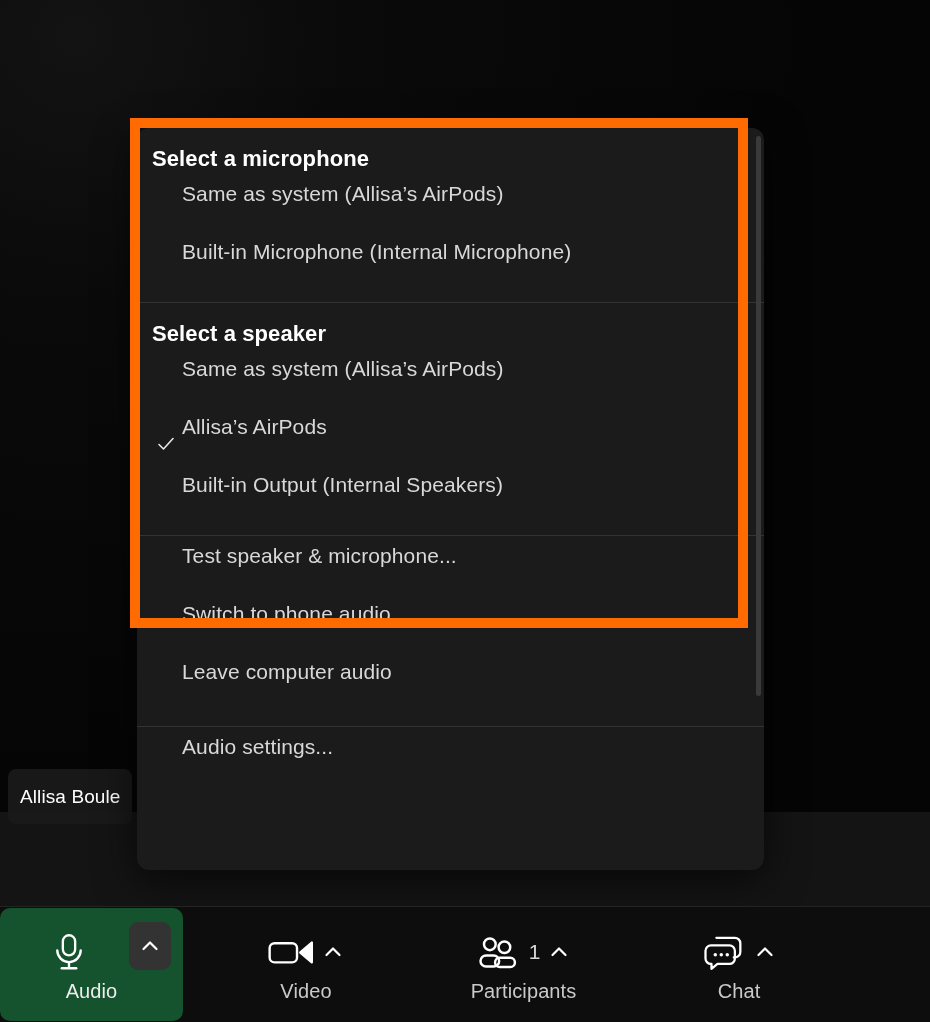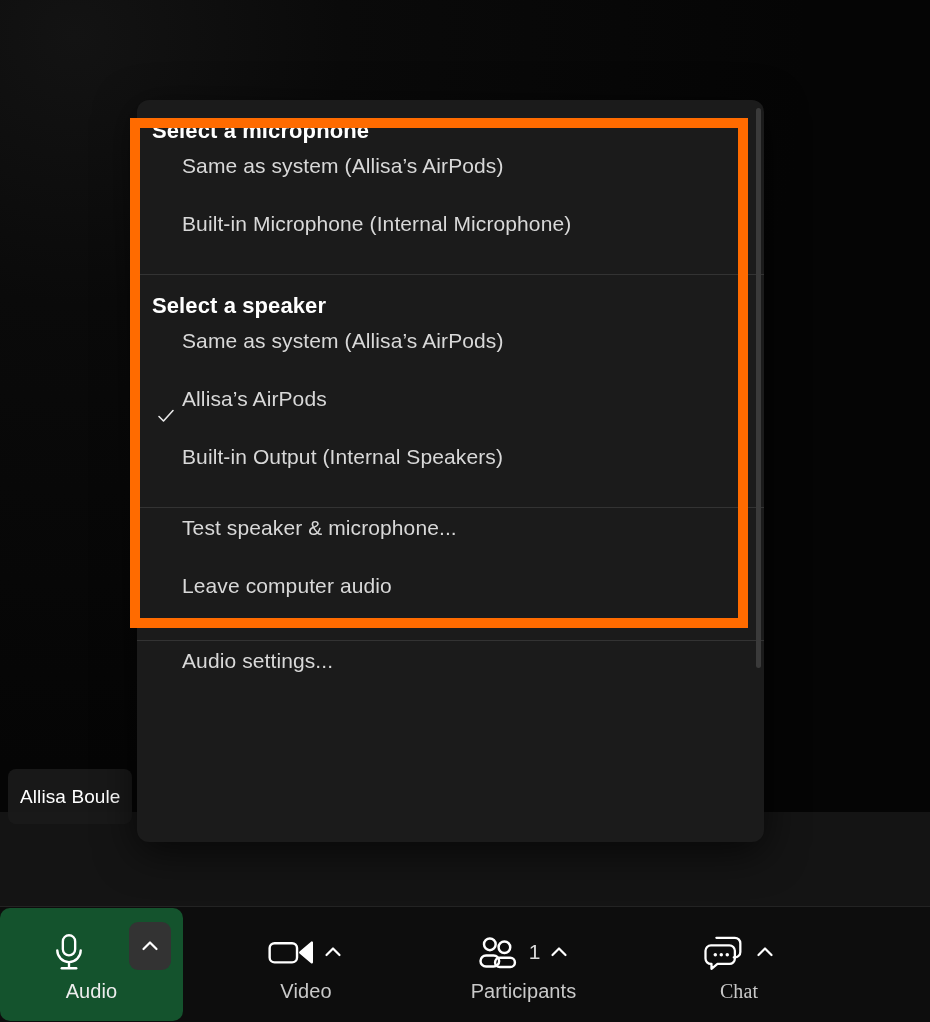--- a/index.html
+++ b/index.html
@@ -74,21 +74,21 @@
     white-space: nowrap;
     overflow: hidden;
     max-width: 130px;
     z-index: 2;
   }
 
   
   .menu {
     position: absolute;
     left: 137px;
-    top: 100px;
+    top: 128px;
     width: 627px;
     height: 742px;
     background: #1b1b1b;
     border-radius: 12px;
     box-shadow: 0 10px 40px rgba(0,0,0,0.65);
     z-index: 5;
     overflow: hidden;
   }
   .menu-section {
     padding: 0;
@@ -223,21 +223,21 @@
     border-radius: 9px;
     background: #333333;
     display: flex;
     align-items: center;
     justify-content: center;
   }
   .tb-audio .tb-icon-row { padding-right: 46px; }
 
   .tb-video { width: 150px; margin-left: 48px; }
   .tb-participants { width: 195px; margin-left: 45px; }
-  .tb-chat { width: 140px; margin-left: 48px; font-family: Liberation Serif, serif; }
+  .tb-chat { width: 140px; margin-left: 48px; }
   .tb-react { width: 130px; margin-left: 52px; }
 
   .icon-white { color: #ffffff; display: block; }
 </style>
 </head>
 <body>
 
 <div id="app">
 
   <div class="stage">
@@ -291,20 +291,23 @@
 
     <div class="spacer-xs"></div>
     <div class="menu-divider"></div>
     <div class="spacer-sm"></div>
 
     <div class="menu-section">
       <div class="menu-item">
         <span>Test speaker &amp; microphone...</span>
       </div>
       <div class="menu-item">
+        <span>Switch to phone audio...</span>
+      </div>
+      <div class="menu-item">
         <span>Leave computer audio</span>
       </div>
     </div>
 
     <div class="spacer-sm"></div>
     <div class="menu-divider"></div>
     <div class="spacer-sm"></div>
 
     <div class="menu-section">
       <div class="menu-item">

